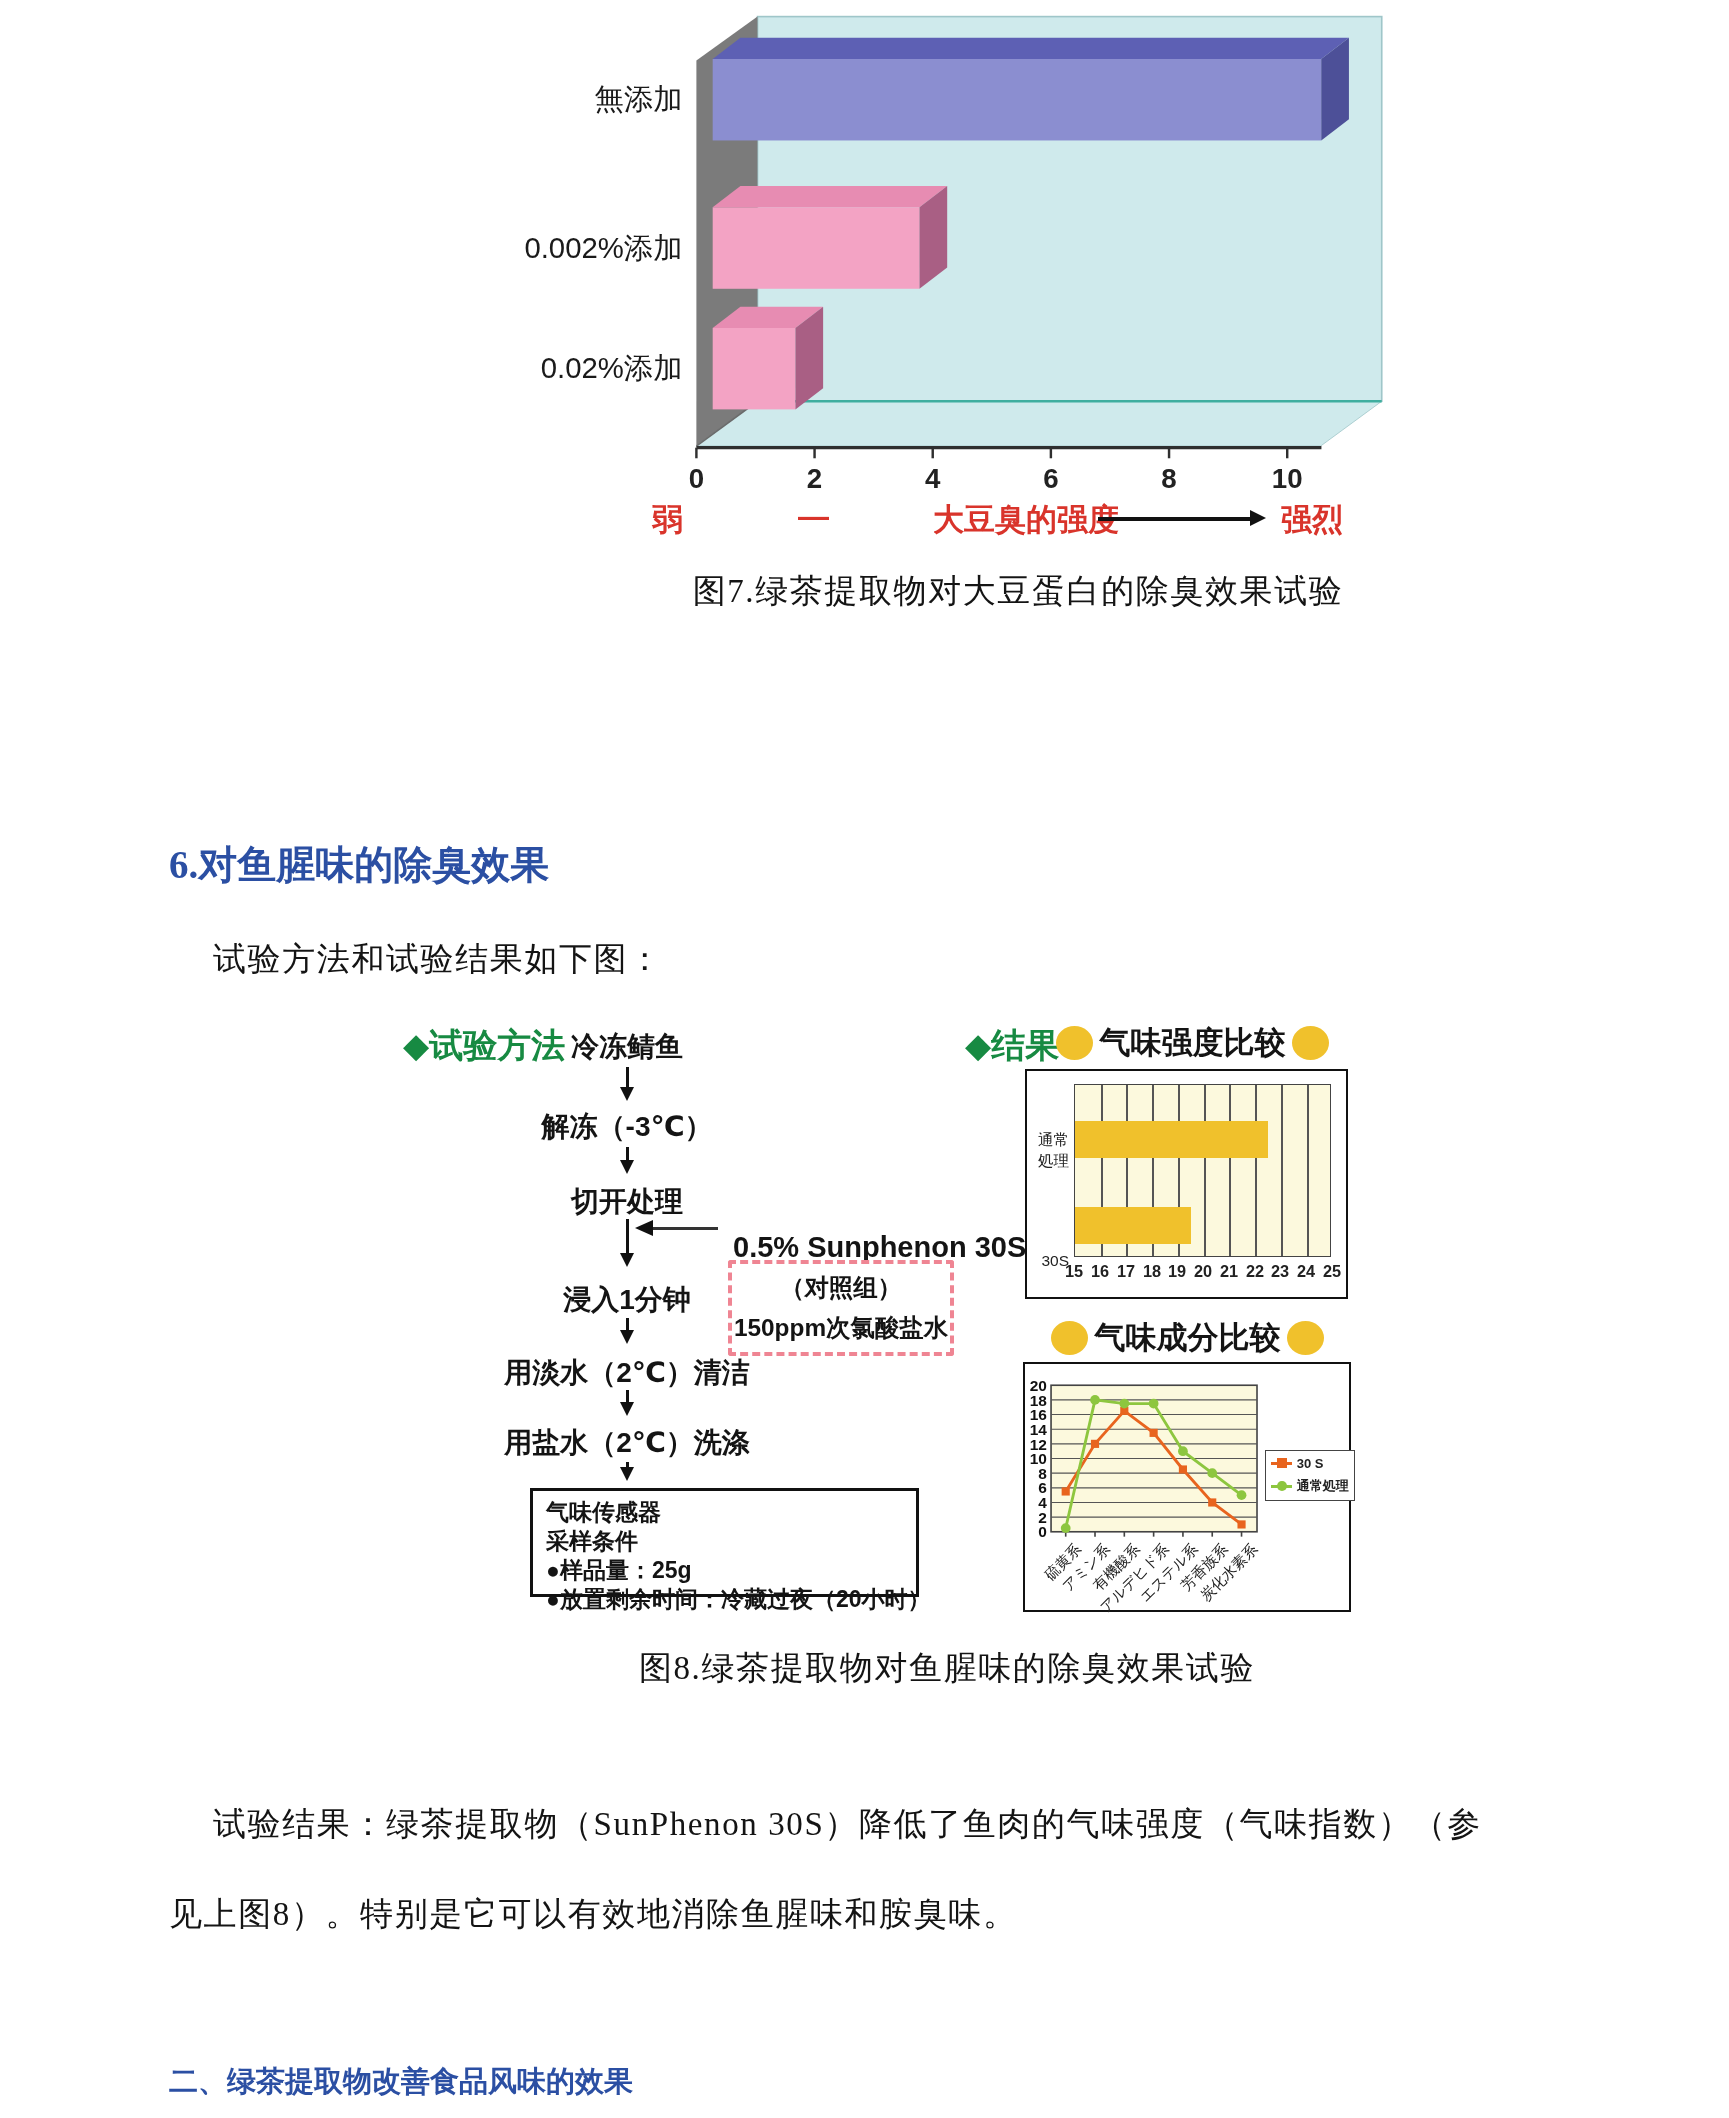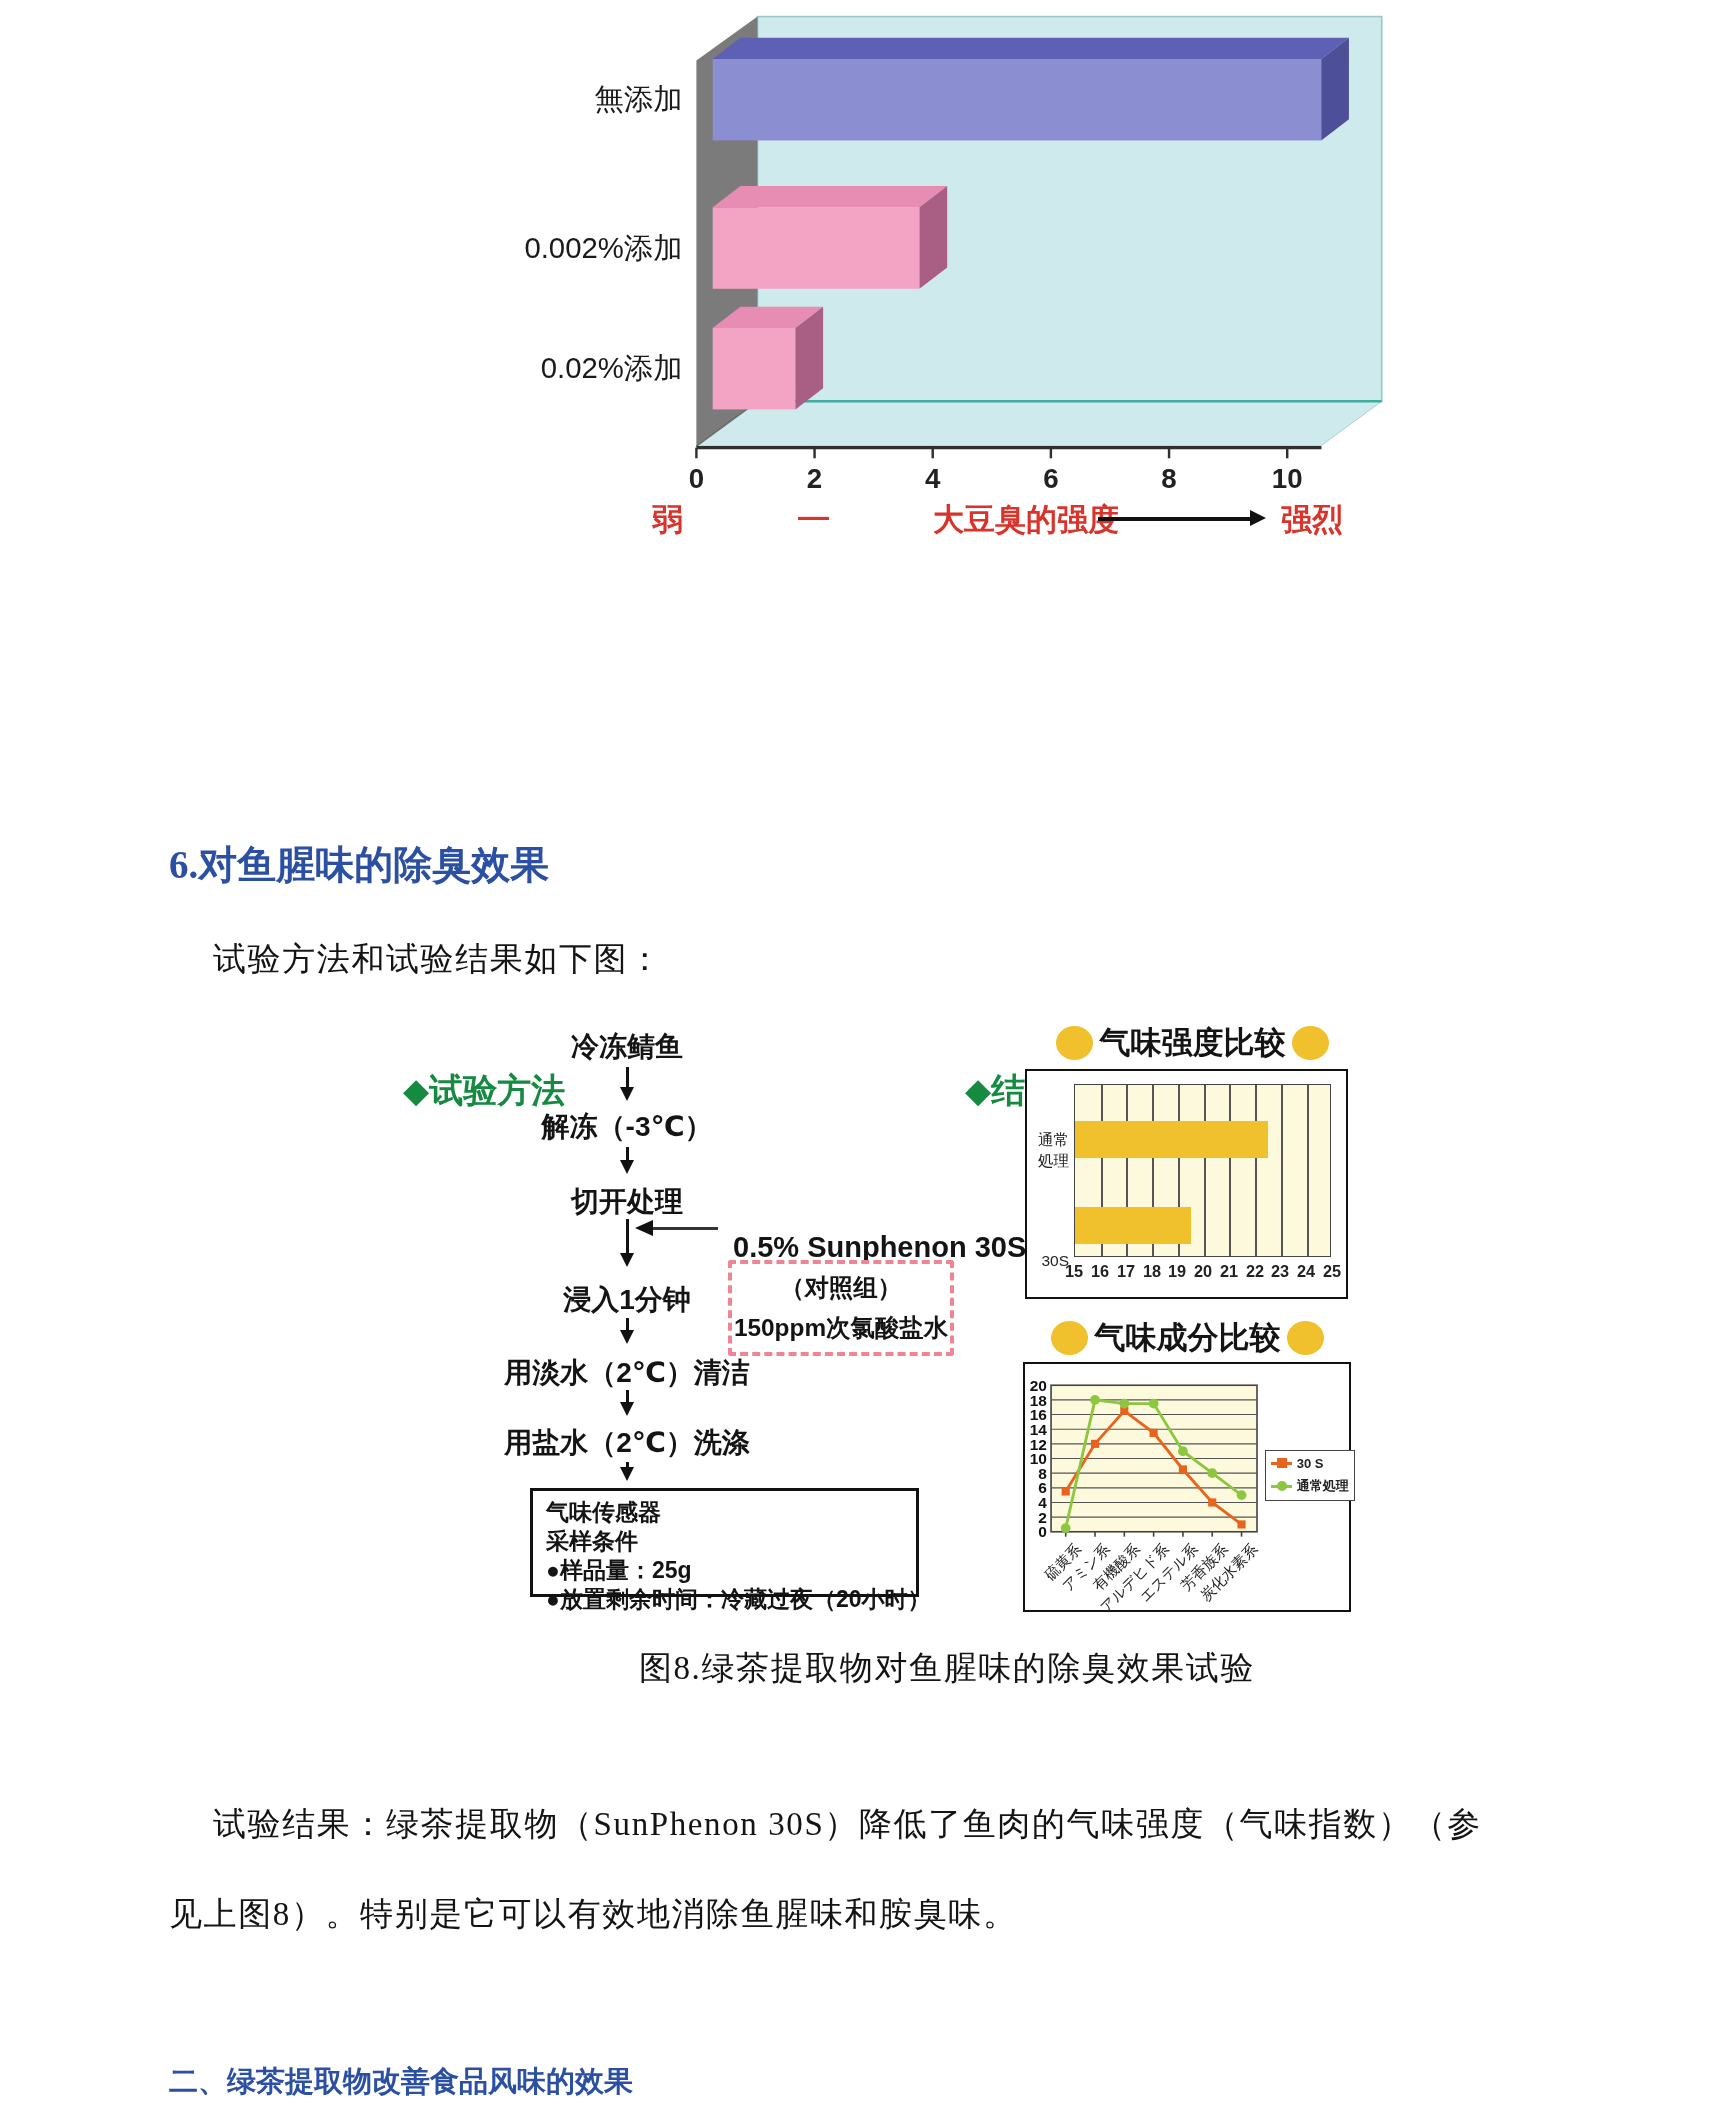--- a/index.html
+++ b/index.html
@@ -28,21 +28,21 @@
   .an-dash   { left:342px; top:489px; }
   .an-center { left:477px; top:489px; }
   .an-strong { left:825px; top:489px; }
   .an-arrow  { position:absolute; left:642px; top:507px; width:160px; height:0; border-top:4.1px solid #111; }
   .an-arrow::after { content:""; position:absolute; right:-16.3px; top:-10.6px;
         border:8.1px solid transparent; border-left:16.3px solid #111; }
 
   
   .flow { position:absolute; left:0; top:0; width:100%; height:100%; }
   .green-title { position:absolute; font-family:"Liberation Sans","DejaVu Sans",sans-serif;
-        font-weight:bold; font-size:34px; color:#178a42; white-space:nowrap;margin-top:45px; }
+        font-weight:bold; font-size:34px; color:#178a42; white-space:nowrap; }
   .fm-title { left:403px; top:1023px; }
   .res-title { left:965px; top:1023px; }
   .flow-step { position:absolute; left:627px; transform:translateX(-50%);
         font-family:"Liberation Sans","DejaVu Sans",sans-serif; font-weight:bold;
         font-size:28px; color:#141414; white-space:nowrap; }
   .s0 { top:1028px; } .s1 { top:1108px; } .s2 { top:1183px; }
   .s3 { top:1281px; } .s4 { top:1354px; } .s5 { top:1424px; }
   .v-arrow { position:absolute; left:626px; width:0; border-left:3.3px solid #111; }
   .v-arrow::after { content:""; position:absolute; left:-9px; bottom:-13px;
         border:7.3px solid transparent; border-top:14px solid #111; }
@@ -134,20 +134,21 @@
         <polygon points="315,390 349,364 450.5,364 416.5,390" fill="#e78cb2"></polygon>
         <polygon points="416.5,390 450.5,364 450.5,464 416.5,490" fill="#a95f84"></polygon>
         <text x="278" y="452" text-anchor="end" font-size="36" font-family="&quot;Liberation Sans&quot;,&quot;DejaVu Sans&quot;,sans-serif" font-weight="normal" fill="#1a1a1a">0.02%添加</text>
       </svg>
     <span class="an an-weak">弱</span>
     <span class="an an-dash">—</span>
     <span class="an an-center">大豆臭的强度</span>
     <span class="an-arrow"></span>
     <span class="an an-strong">强烈</span>
   </div>
+  <div class="caption cap7">图7.绿茶提取物对大豆蛋白的除臭效果试验</div>
 
   <h2 class="blue-heading h6">6.对鱼腥味的除臭效果</h2>
   <p class="body-text intro">试验方法和试验结果如下图：</p>
 
   <div class="flow">
     <div class="green-title fm-title">◆试验方法</div>
     <div class="flow-step s0">冷冻鲭鱼</div>
     <div class="v-arrow a1"></div>
     <div class="flow-step s1">解冻（-3℃）</div>
     <div class="v-arrow a2"></div>

